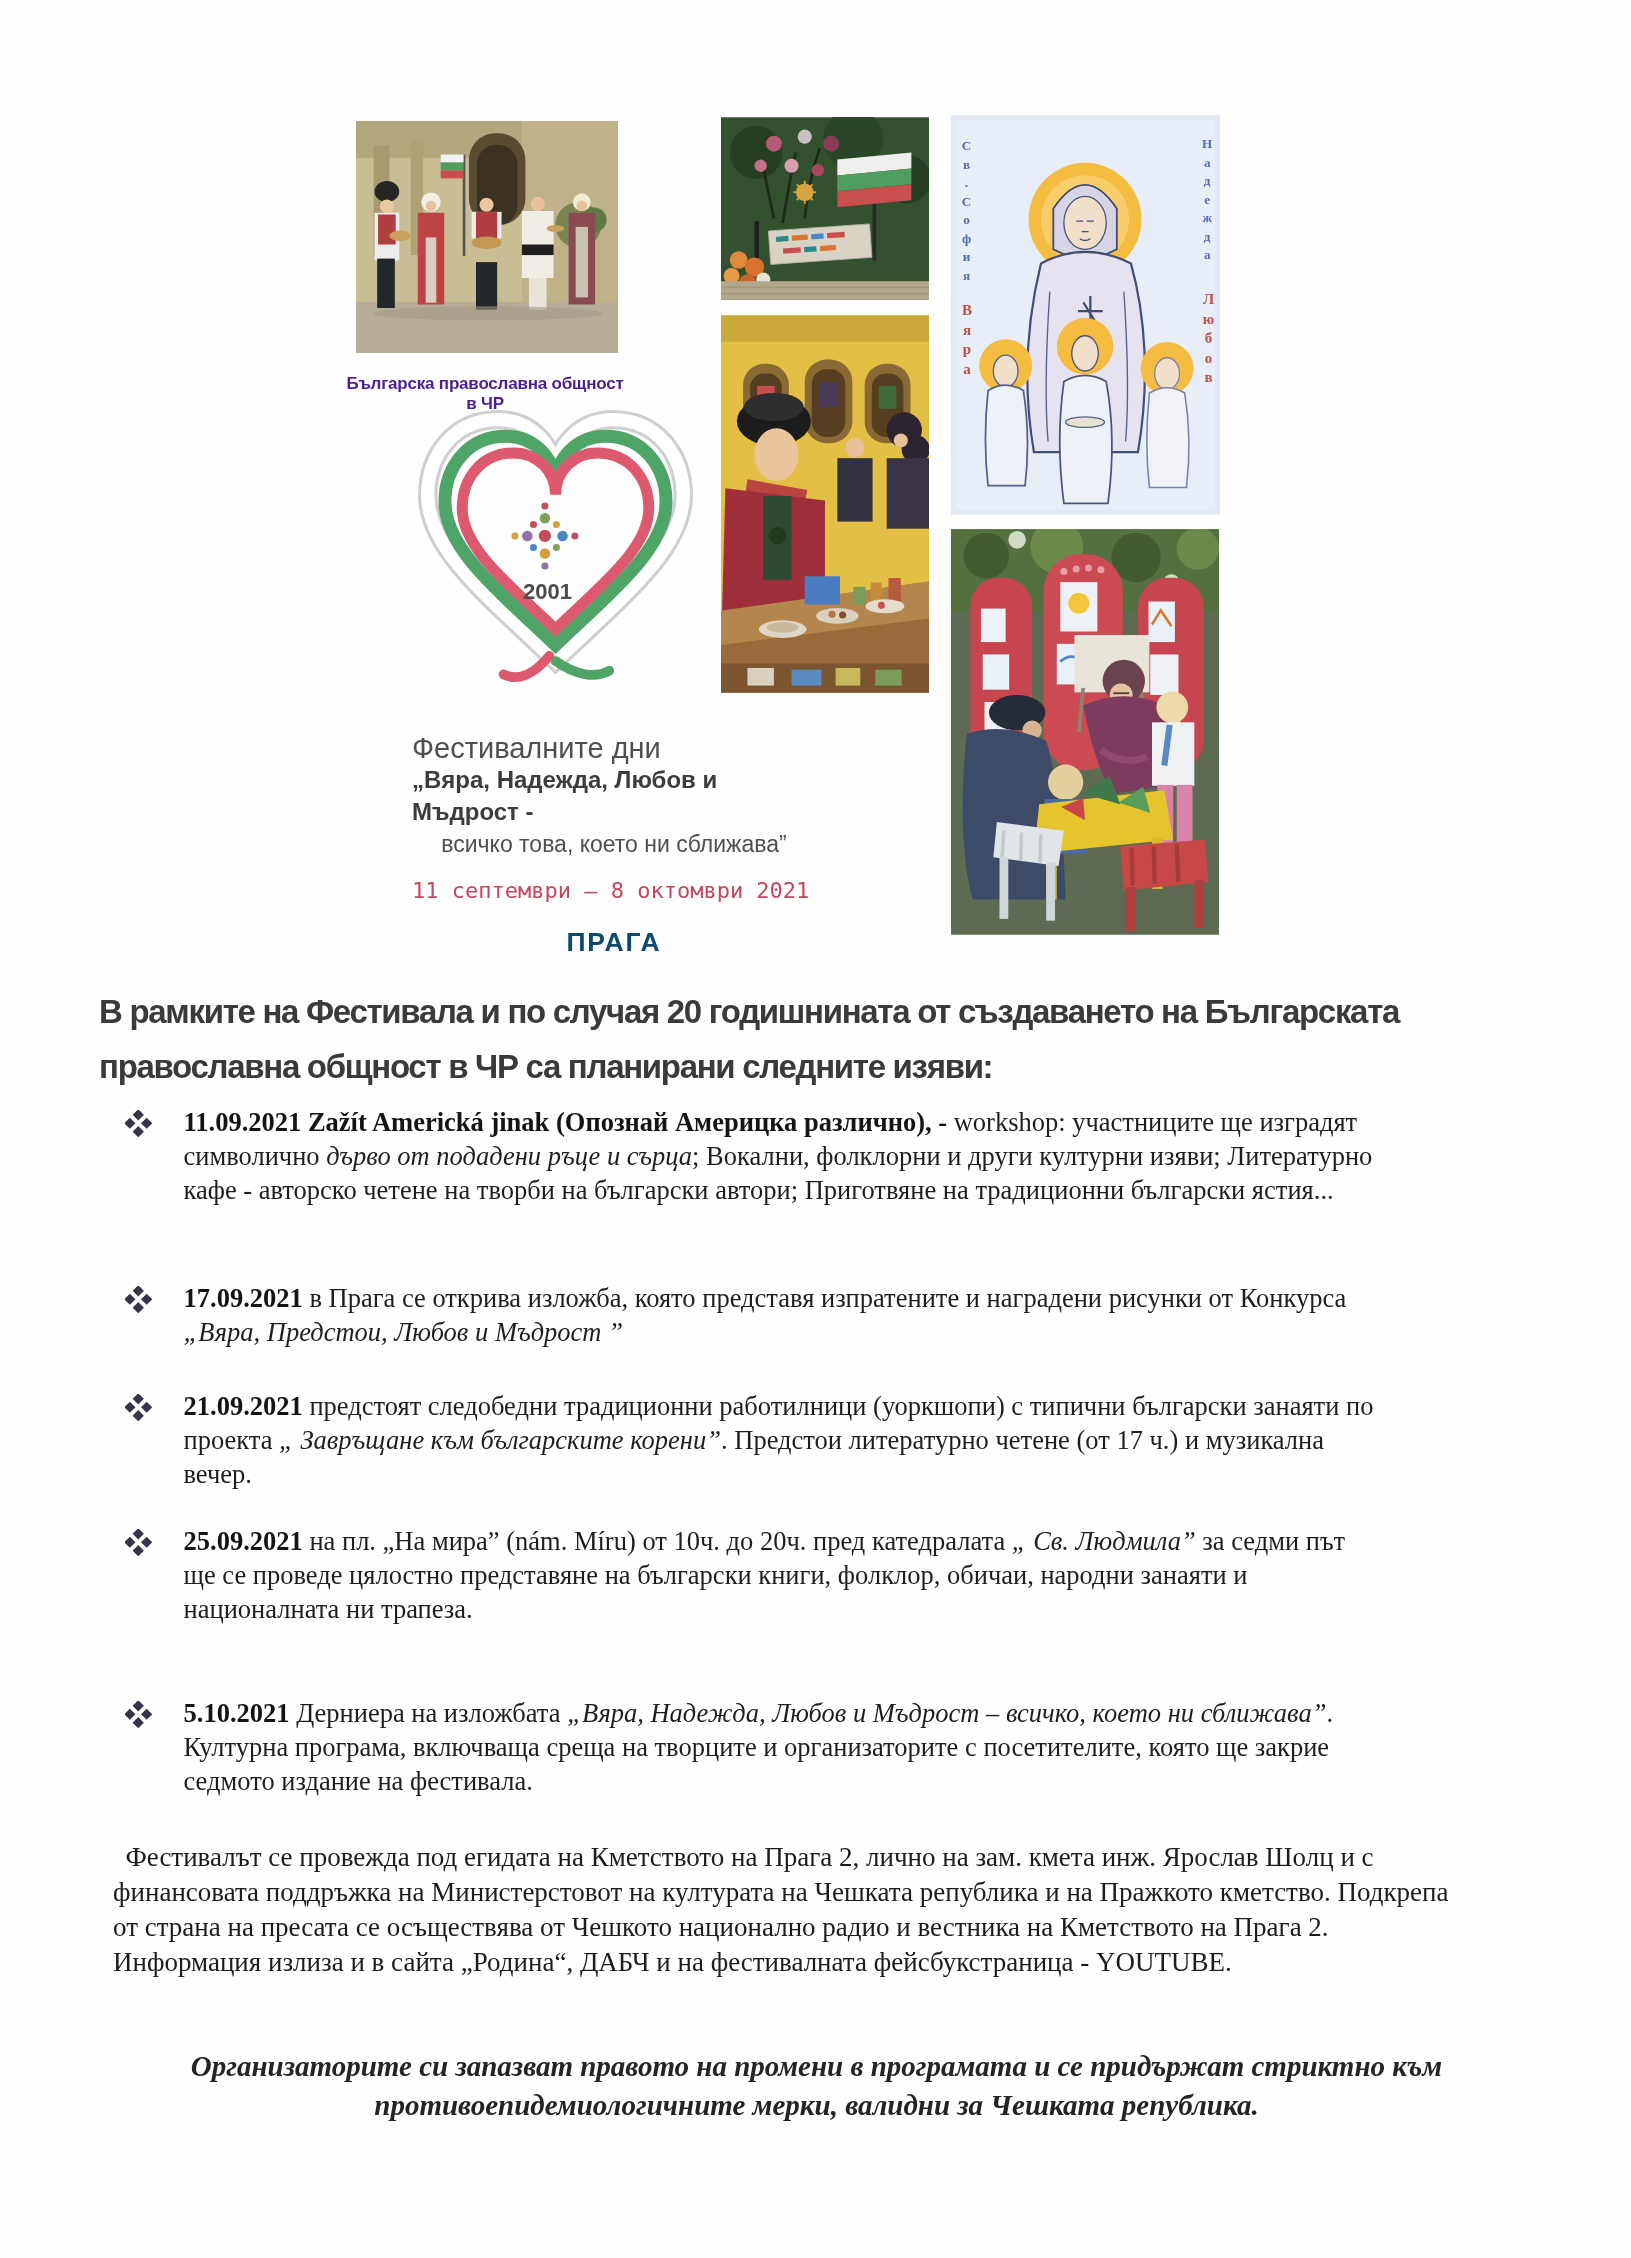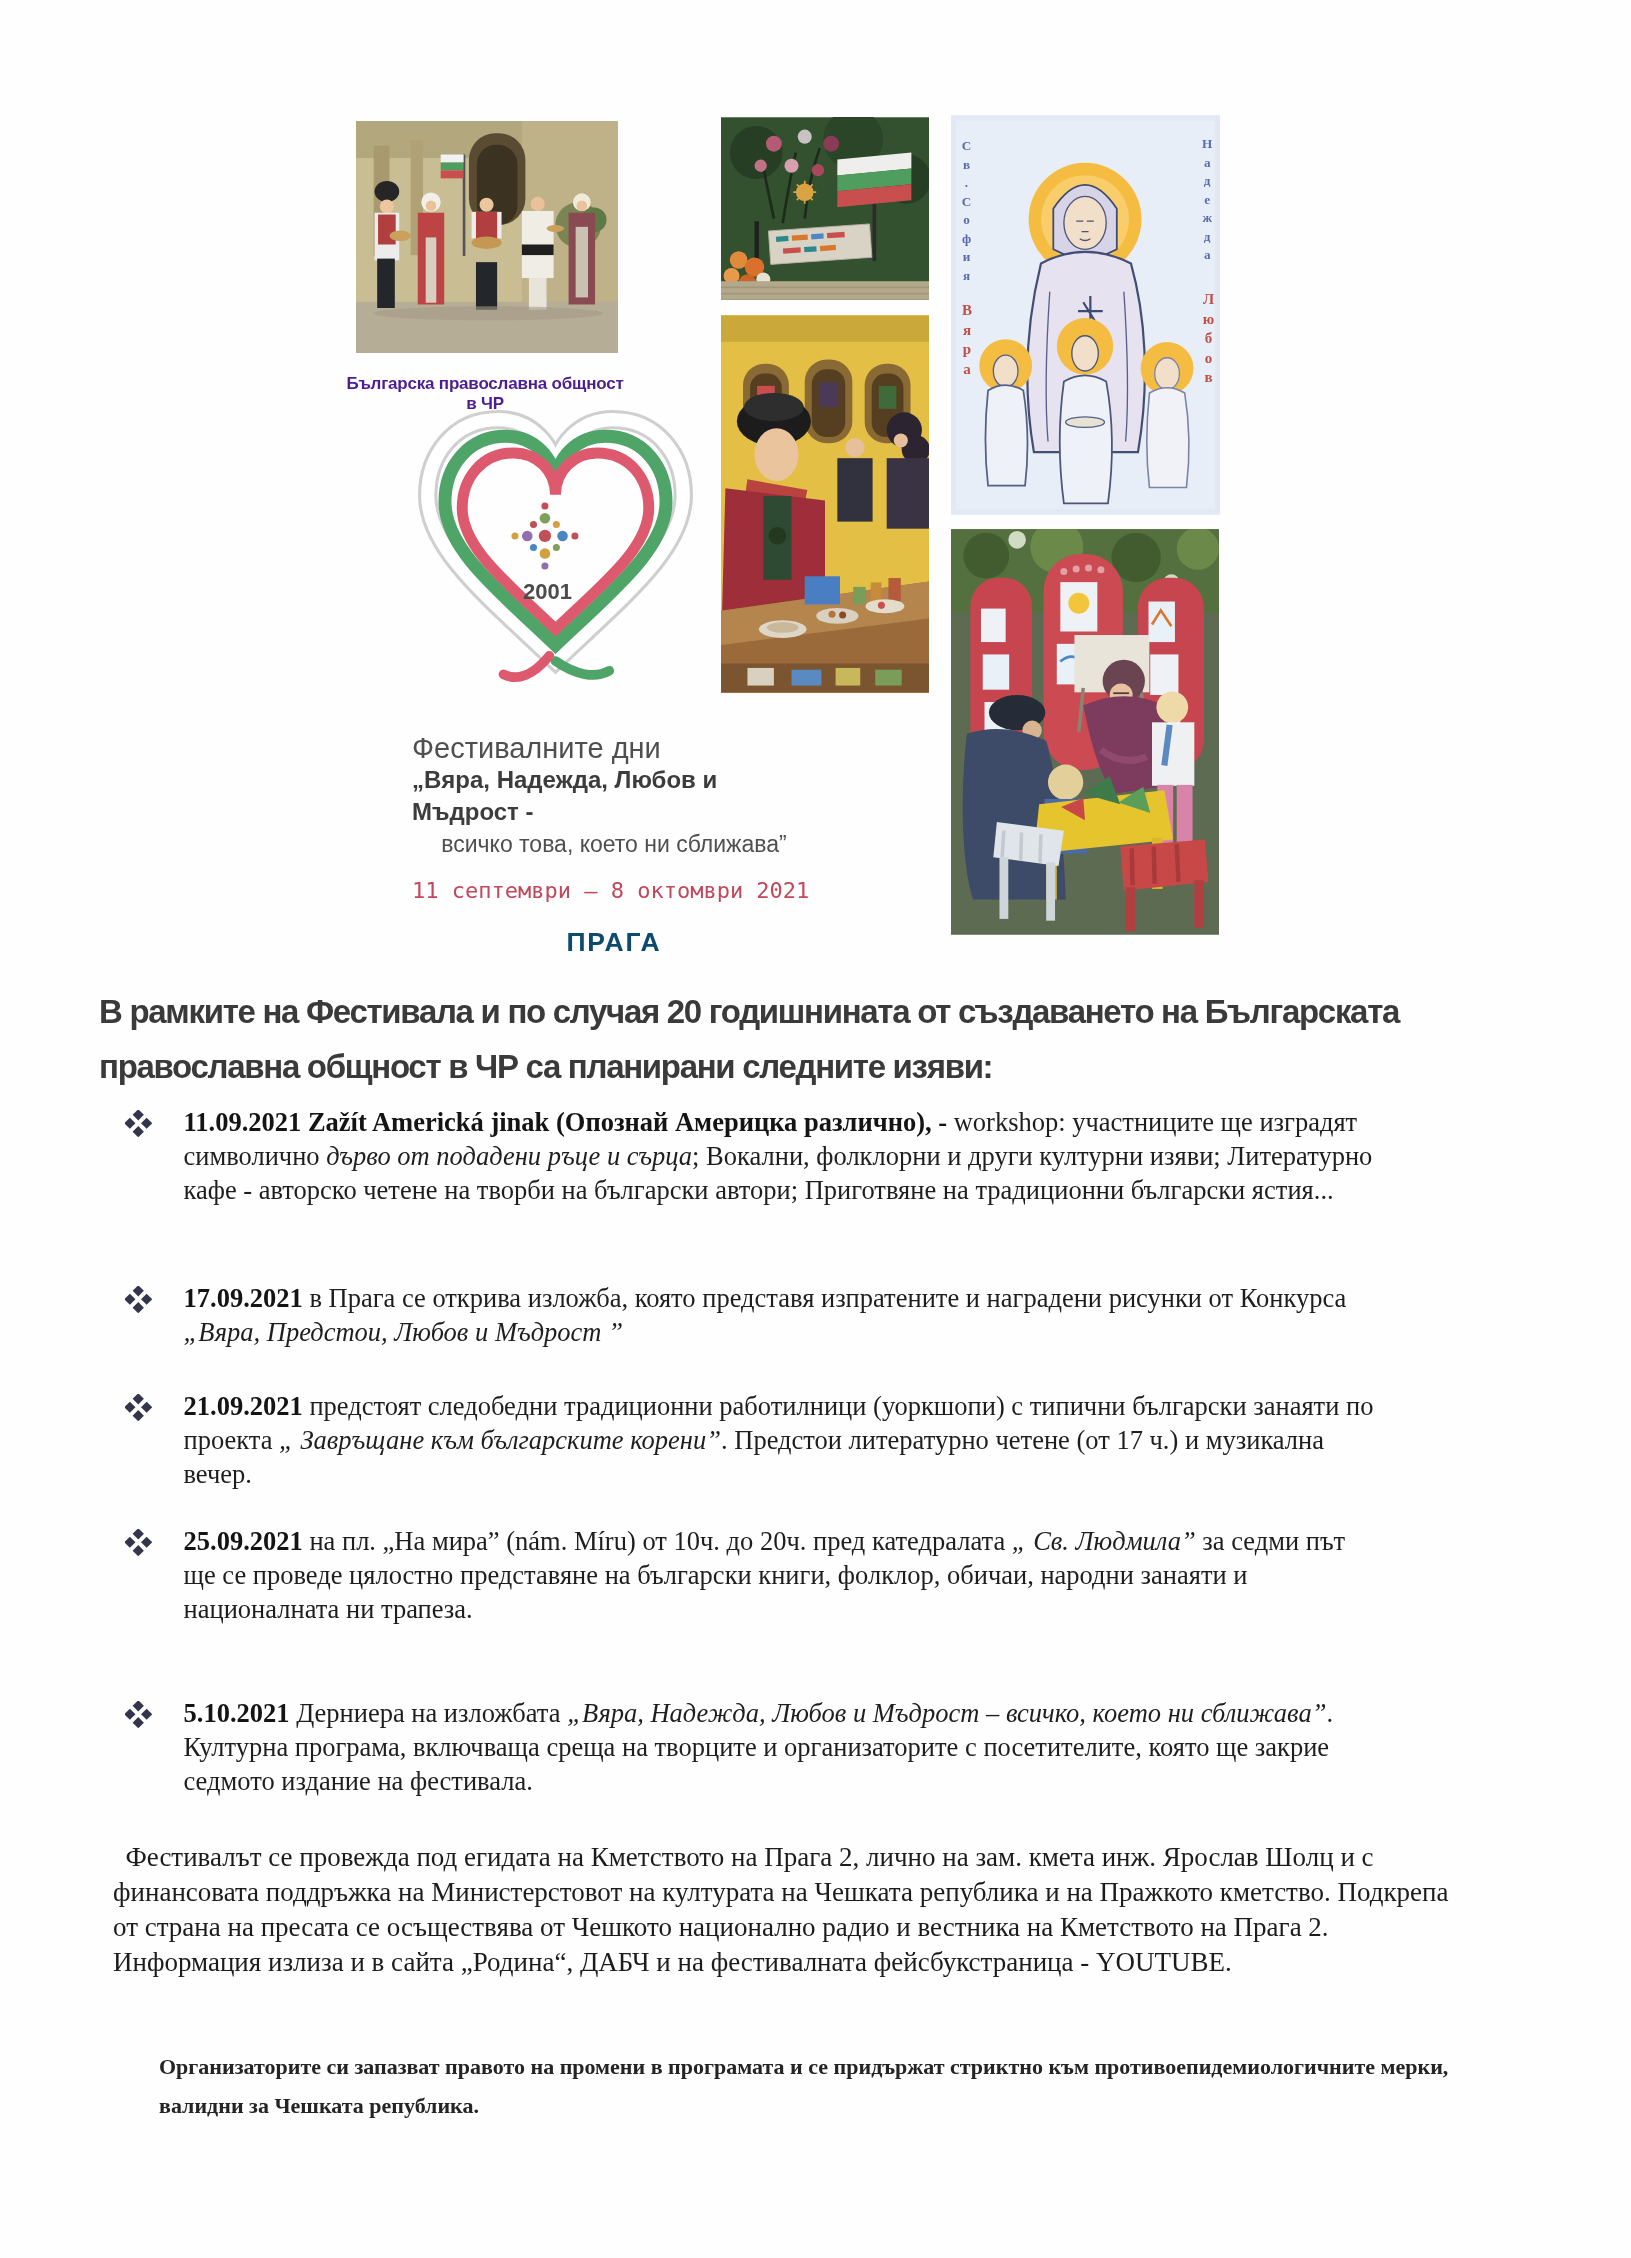--- a/index.html
+++ b/index.html
@@ -39,22 +39,22 @@
   .event{position:absolute;left:125px;width:1253px;display:flex;align-items:flex-start;}
   .event .marker{flex:0 0 26.5px;margin-top:5.3px;margin-right:32px;}
   .event .etext{width:1191px;font-size:26.5px;line-height:34px;}
   .run-b{font-weight:bold;color:#141414;}
   .run-i{font-style:italic;}
   .run-n{}
 
   
   .closing{position:absolute;left:113px;top:1840px;width:1341px;
         font-size:27px;line-height:35px;text-indent:12.4px;color:#1c1c1c;}
-  .note{position:absolute;left:159px;top:2047px;width:1315px;text-align:left;
-        font-weight:bold;font-size:22px;line-height:39px;color:#242424;}
+  .note{position:absolute;left:159px;top:2047px;width:1315px;text-align:center;
+        font-weight:bold;font-style:italic;font-size:29px;line-height:39px;color:#242424;}
 </style>
 </head>
 <body>
 
 <div class="page">
 
   <div class="photo" style="left:356px;top:121px;width:262px;height:232px;">
     <svg viewBox="0 0 297 263" width="262" height="232">
       <rect width="297" height="263" fill="#c9bd93"></rect>
       <rect width="297" height="42" fill="#b3a77d"></rect>

